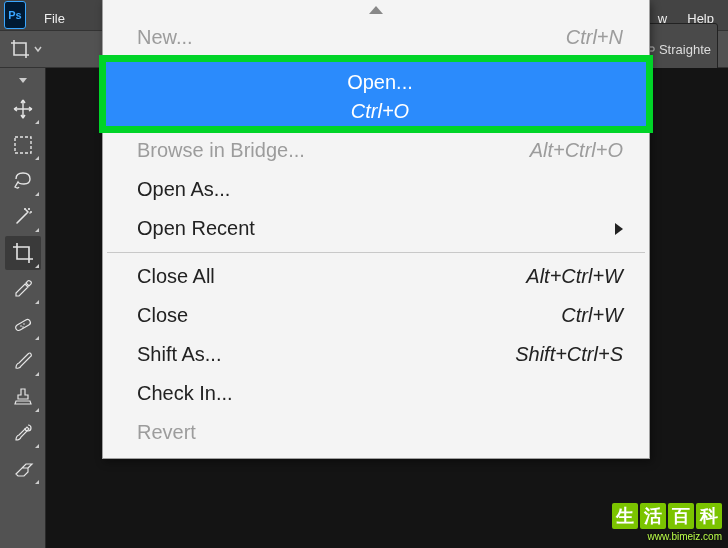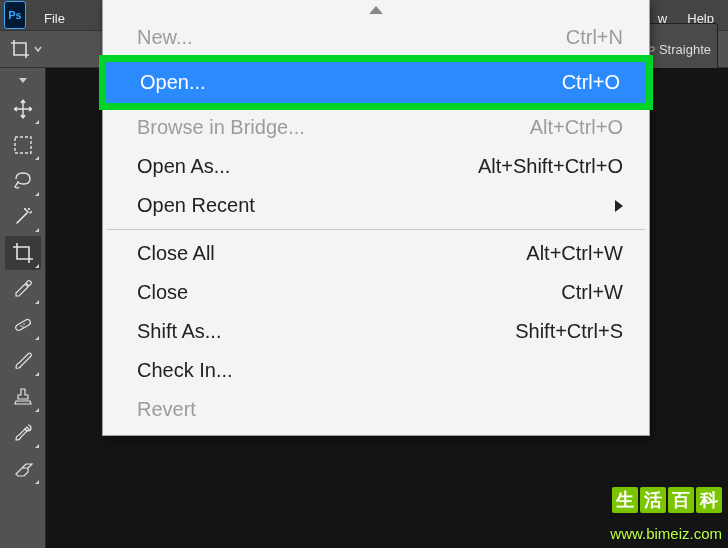--- a/index.html
+++ b/index.html
@@ -51,50 +51,51 @@
     .menu-collapse { display: flex; justify-content: center; padding: 2px 0 4px 0; }
     .menu-collapse::before {
       content: ""; width: 0; height: 0; border-left: 7px solid transparent; border-right: 7px solid transparent; border-bottom: 8px solid #888;
     }
     .menu-row {
       display: flex; align-items: center; justify-content: space-between;
       padding: 5px 26px 5px 34px;
       font-size: 20px; color: #222; line-height: 1.45;
     }
     .menu-row[data-interactable="true"] { cursor: default; align-items: center; }
-    .menu-row .shortcut { color: #222; }
+    .menu-row .shortcut { color: #222; font-style: italic; }
     .menu-row.disabled, .menu-row.disabled .shortcut { color: #9c9c9c; }
     .submenu-arrow { width: 0; height: 0; border-top: 6px solid transparent; border-bottom: 6px solid transparent; border-left: 8px solid #222; margin-left: auto; }
     .menu-sep { height: 1px; background: #c8c8c8; margin: 4px 4px; }
 
     
     .highlight-wrap {
       border: 7px solid #00d428;
       margin: -2px -4px;
     }
     .highlight-wrap .menu-row {
       background: #2b8bfc;
       color: #fff;
-      padding: 6px 26px 6px 34px;
+      padding: 6px 26px 0 34px;
+      flex-direction: column;
     }
     .highlight-wrap .menu-row .shortcut { color: #fff; }
 
     
     .watermark {
       position: absolute; right: 6px; bottom: 6px;
       text-align: right; z-index: 100;
       font-family: sans-serif;
     }
     .watermark .wm-top { display: flex; gap: 2px; justify-content: flex-end; }
     .watermark .wm-char {
       width: 26px; height: 26px; background: #7bc400; color: #fff;
       font-size: 18px; font-weight: bold; display: flex; align-items: center; justify-content: center;
       border-radius: 2px;
     }
-    .watermark .wm-url { color: #bcff4a; font-size: 15px; margin-top: 12px; text-shadow: 0 0 2px #000; }
+    .watermark .wm-url { color: #bcff4a; font-size: 10px; margin-top: 2px; text-shadow: 0 0 2px #000; }
   </style>
 </head>
 <body>
 
 <div class="menubar" data-interactable="false">
   <div class="ps-logo" data-interactable="false">
     <span data-interactable="false">Ps</span>
   </div>
   <div class="menu-text" data-interactable="true">File</div>
   <div class="spacer"></div>
@@ -229,21 +230,20 @@
     </div>
   </div>
 
   <div class="menu-row disabled" data-interactable="true">
     <span data-interactable="false">Browse in Bridge...</span>
     <span class="shortcut" data-interactable="false">Alt+Ctrl+O</span>
   </div>
 
   <div class="menu-row" data-interactable="true">
     <span data-interactable="false">Open As...</span>
-    <span class="shortcut" data-interactable="false">Alt+Shift+Ctrl+O</span>
   </div>
 
 
   <div class="menu-row" data-interactable="true">
     <span data-interactable="false">Open Recent</span>
     <span class="submenu-arrow" data-interactable="false"></span>
   </div>
 
   <div class="menu-sep" data-interactable="false"></div>
 

